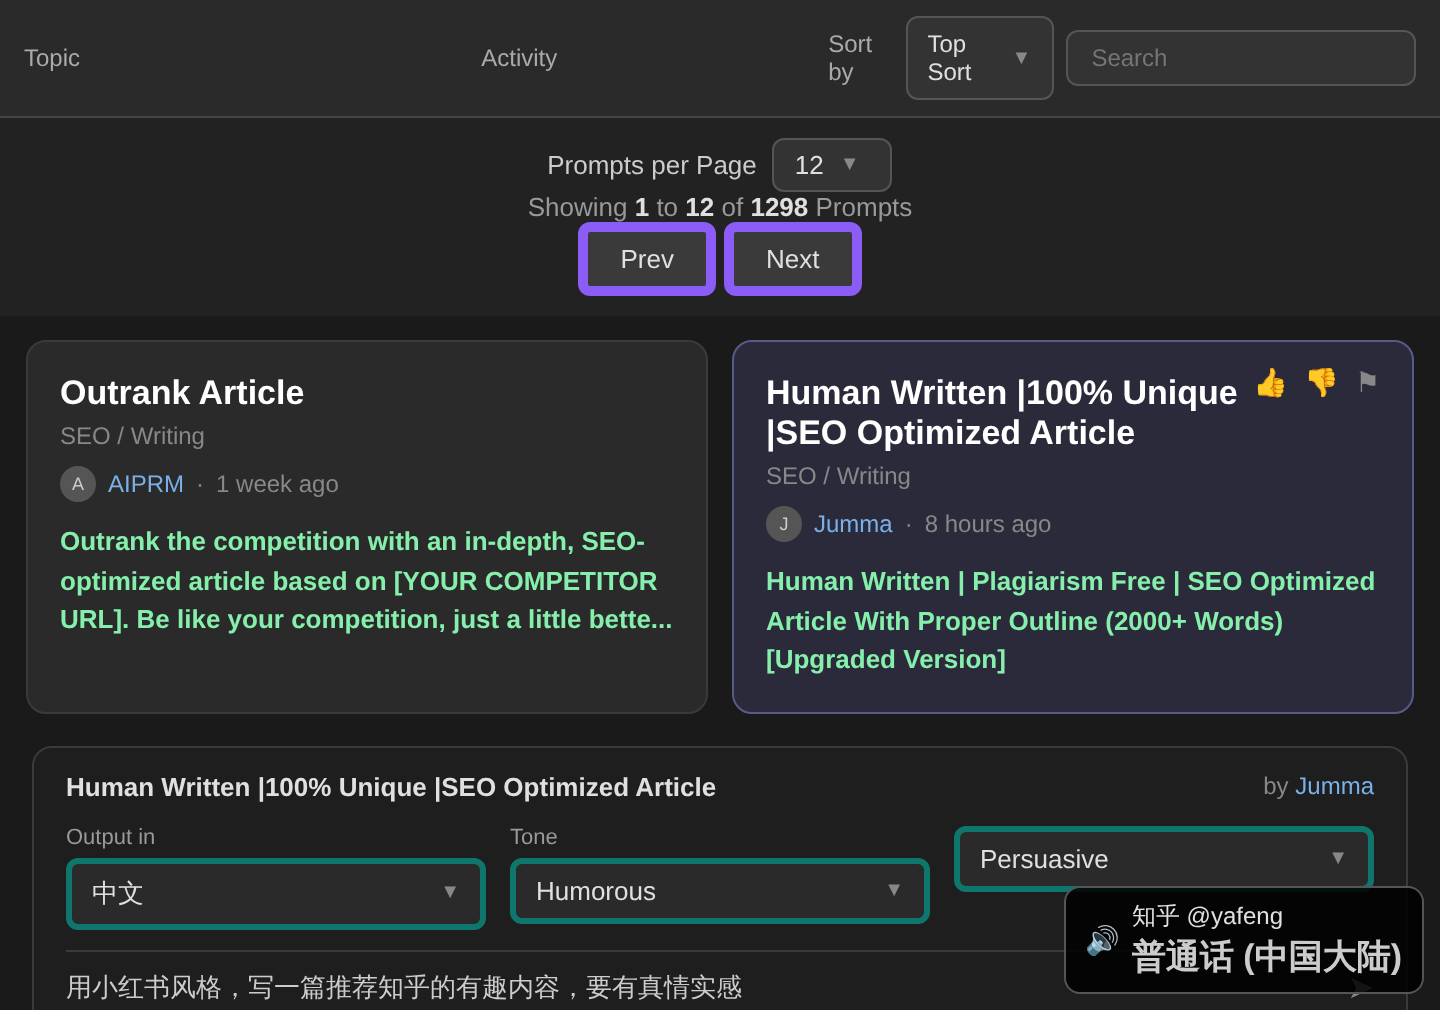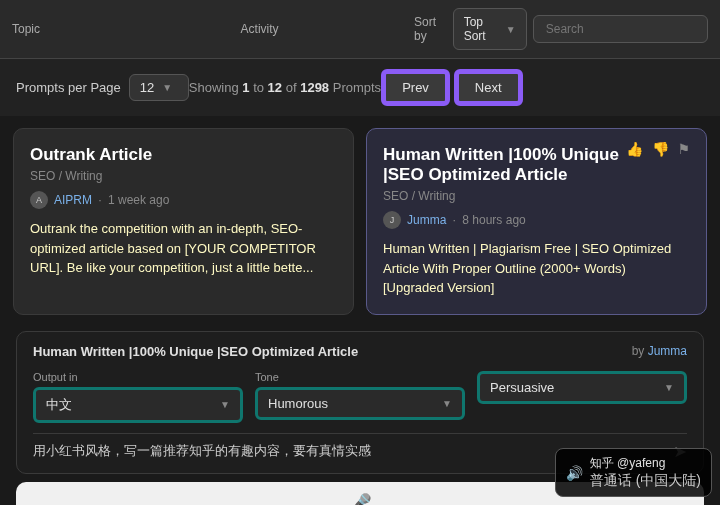--- a/index.html
+++ b/index.html
@@ -62,20 +62,22 @@
       outline: none;
       width: 100%;
     }
 
     
     .pagination-bar {
       background: #222;
       padding: 10px 16px;
       display: flex;
       align-items: center;
+      justify-content: space-between;
+      flex-direction: column;
     }
     .per-page {
       display: flex;
       align-items: center;
       gap: 8px;
       font-size: 13px;
       color: #ccc;
     }
     .per-page-select {
       background: #333;
@@ -157,22 +159,23 @@
       align-items: center;
       justify-content: center;
       font-size: 9px;
       color: #ccc;
     }
     .card-meta .author {
       color: #7ab0e8;
     }
     .card-description {
       font-size: 13px;
-      color: #fef9c3;
+      color: #86efac;
       line-height: 1.5;
+      font-weight: bold;
     }
     .card-actions {
       display: flex;
       gap: 8px;
       float: right;
       margin-top: -4px;
     }
     .action-icon {
       color: #888;
       font-size: 14px;
@@ -284,21 +287,21 @@
       display: flex;
       align-items: center;
       gap: 6px;
       font-size: 12px;
       color: #e0e0e0;
     }
     .sound-icon {
       color: #f0c040;
       font-size: 14px;
     }
-    .badge-text { color: #ccc; font-size: 14px; }
+    .badge-text { color: #ccc; font-size: 17px; font-weight: bold; }
 
     .chevron {
       font-size: 10px;
       color: #888;
       margin-left: 2px;
     }
   </style>
 </head>
 <body>
 

